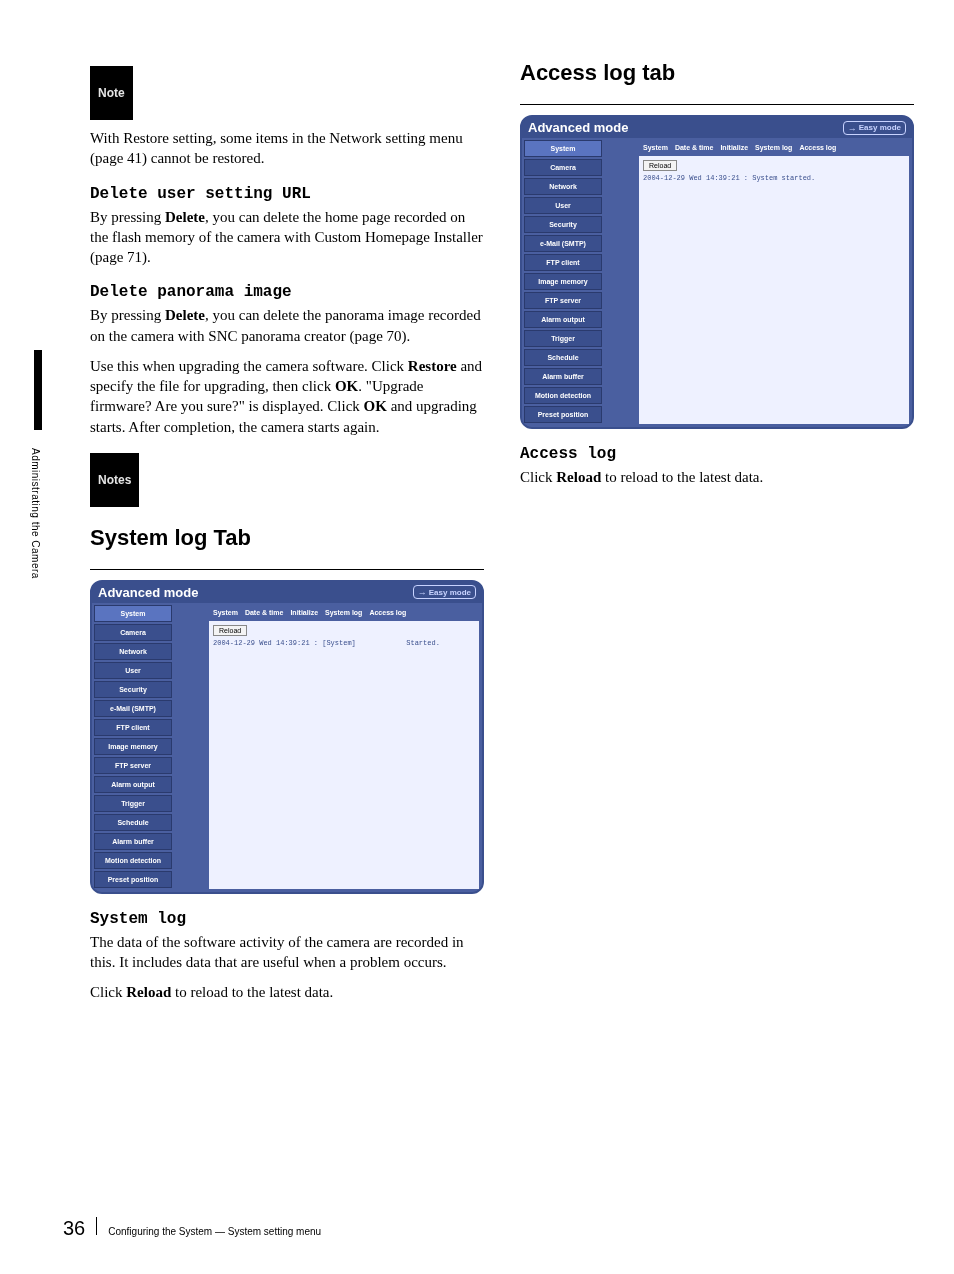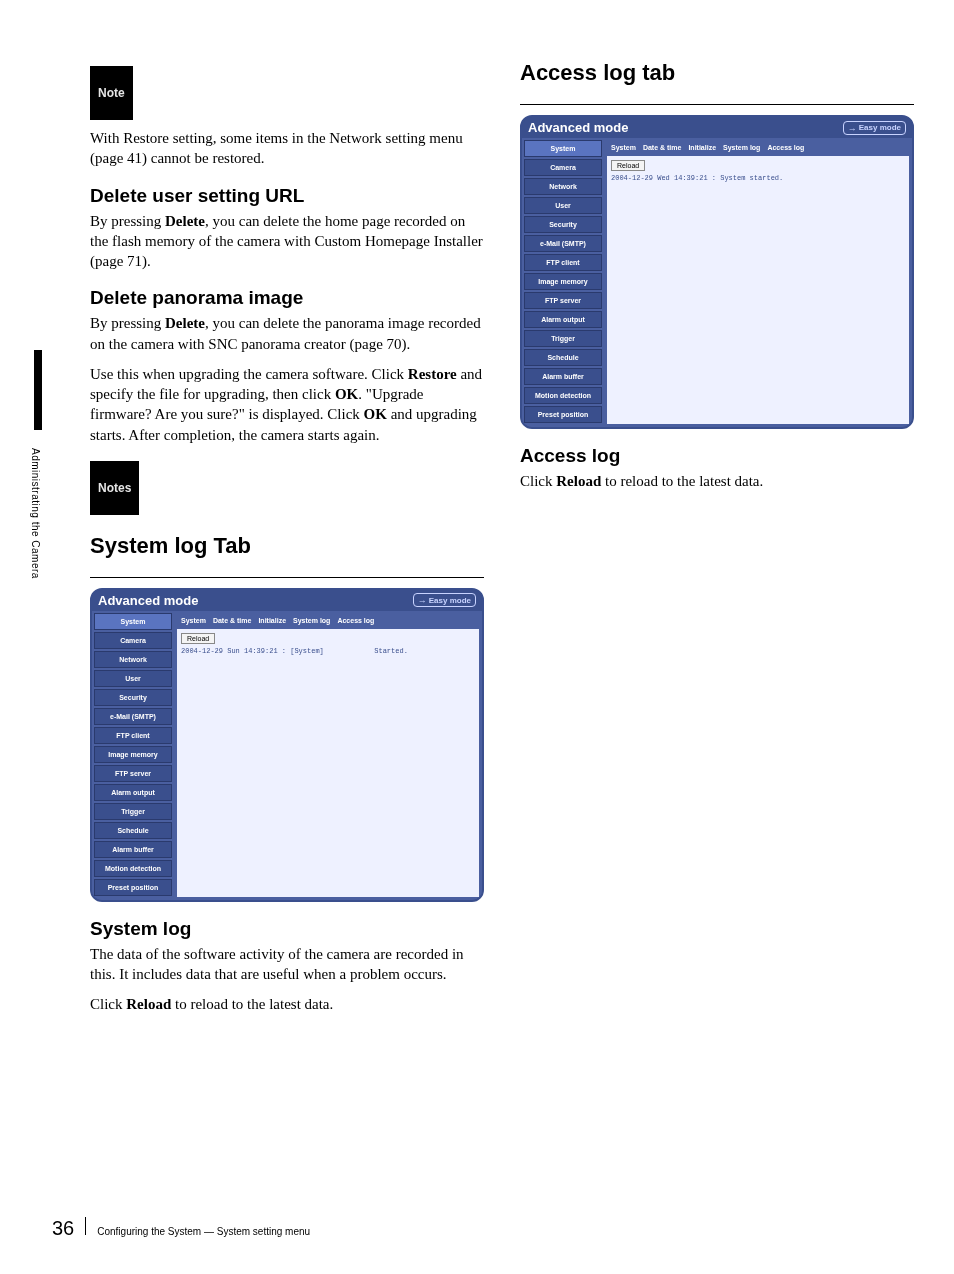--- a/index.html
+++ b/index.html
@@ -31,23 +31,23 @@
     background: #000;
     color: #e5e5e5;
     font-family: Arial, Helvetica, sans-serif;
     font-weight: bold;
     font-size: 12px;
     padding: 20px 8px;
     margin: 6px 0 4px 0;
   }
   p { margin: 4px 0 10px 0; line-height: 1.35; }
   .h3 {
-    font-family: Liberation Sans, sans-serif;
-    font-weight: bold;
-    font-size: 19px;
+    font-family: Liberation Mono, monospace;
+    font-weight: bold;
+    font-size: 16px;
     margin: 16px 0 4px 0;
   }
   .h2 {
     font-family: Arial, Helvetica, sans-serif;
     font-weight: bold;
     font-size: 22px;
     margin: 14px 0 10px 0;
     border-bottom: 1px solid #000;
     padding-bottom: 18px;
   }
@@ -81,20 +81,21 @@
     padding: 1px 4px;
     display: inline-flex;
     align-items: center;
     gap: 2px;
     text-align: center;
   }
   .easy-mode-btn::before { content: "→"; font-size: 9px; }
   .ui-body {
     display: flex;
     background: #4a5fa0;
+    gap: 32px;
   }
   .ui-sidebar {
     width: 78px;
     flex-shrink: 0;
     background: #4a5fa0;
     padding: 2px;
   }
   .ui-sidebar-item {
     background: #3a4f8d;
     color: #fff;
@@ -162,21 +163,21 @@
   .side-vertical-text {
     writing-mode: vertical-rl;
     font-family: Arial, Helvetica, sans-serif;
     font-size: 10px;
     color: #000;
     letter-spacing: 0.5px;
   }
   
   .footer {
     position: absolute;
-    left: 52px;
+    left: 63px;
     bottom: 34px;
     display: flex;
     align-items: baseline;
     gap: 9px;
     font-family: Arial, Helvetica, sans-serif;
   }
   .footer-pagenum { font-size: 20px; font-weight: normal; }
   .footer-divider {
     border-left: 1px solid #000;
     height: 18px;
@@ -246,21 +247,21 @@
           <div class="ui-main">
             <div class="ui-tabs">
               <span class="ui-tab">System</span>
               <span class="ui-tab">Date &amp; time</span>
               <span class="ui-tab">Initialize</span>
               <span class="ui-tab">System log</span>
               <span class="ui-tab">Access log</span>
             </div>
             <div class="ui-content">
               <span class="ui-reload-btn">Reload</span>
-              <div class="log-line">2004-12-29 Sun 14:39:21 : [System]            Started.</div>
+              <div class="log-line">2004-12-29 Wed 14:39:21 : [System]            Started.</div>
             </div>
           </div>
         </div>
       </div>
 
       <div class="h3">System log</div>
       <p>The data of the software activity of the camera are recorded in this. It includes data that are useful when a problem occurs.</p>
       <p>
         <span>Click </span><b>Reload</b><span> to reload to the latest data.</span>
       </p>

